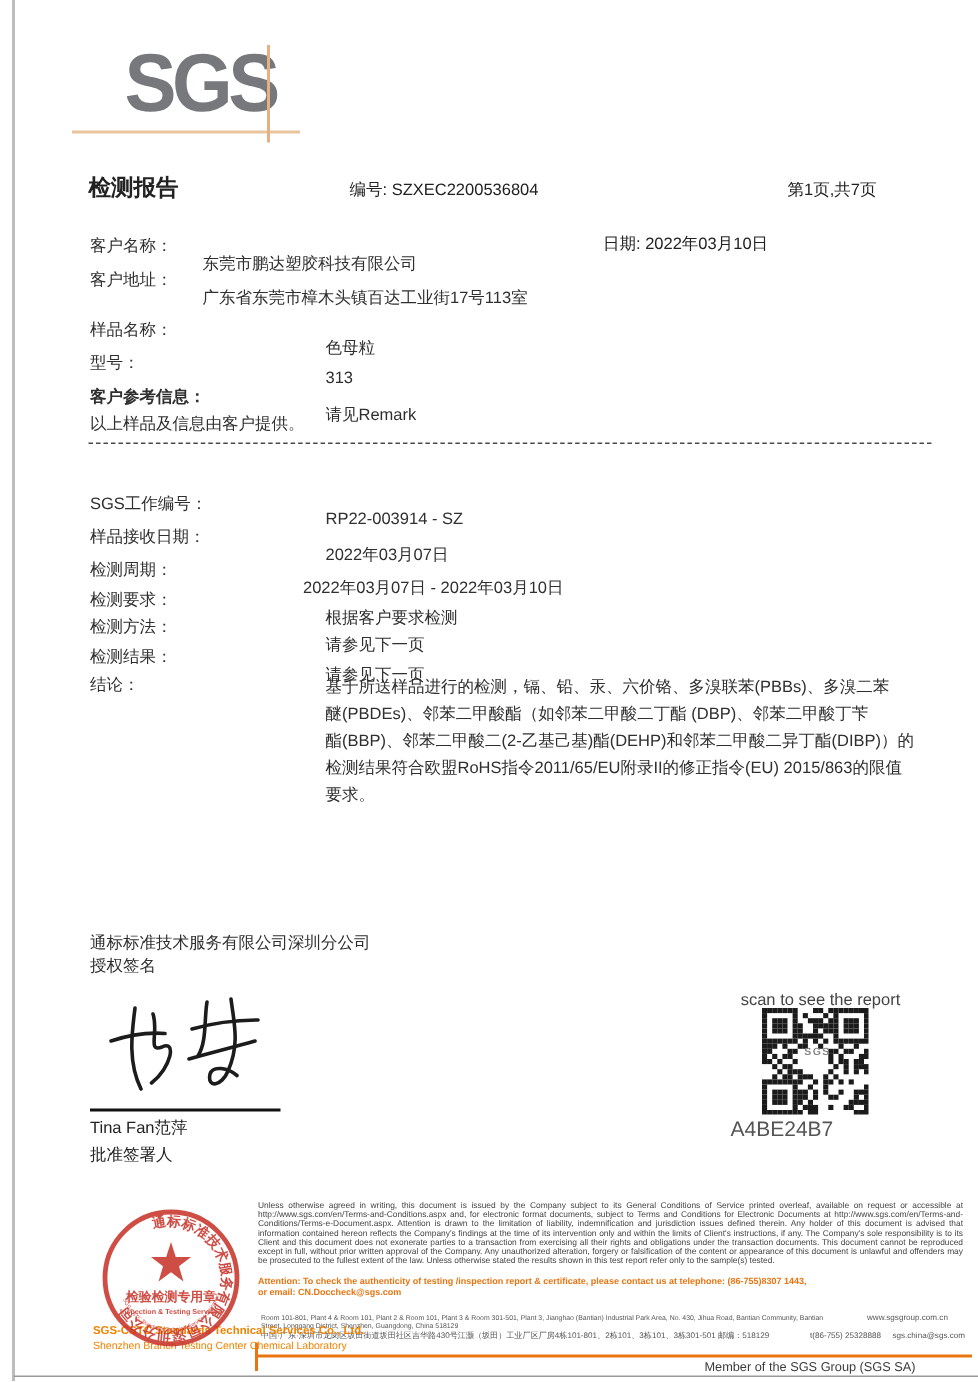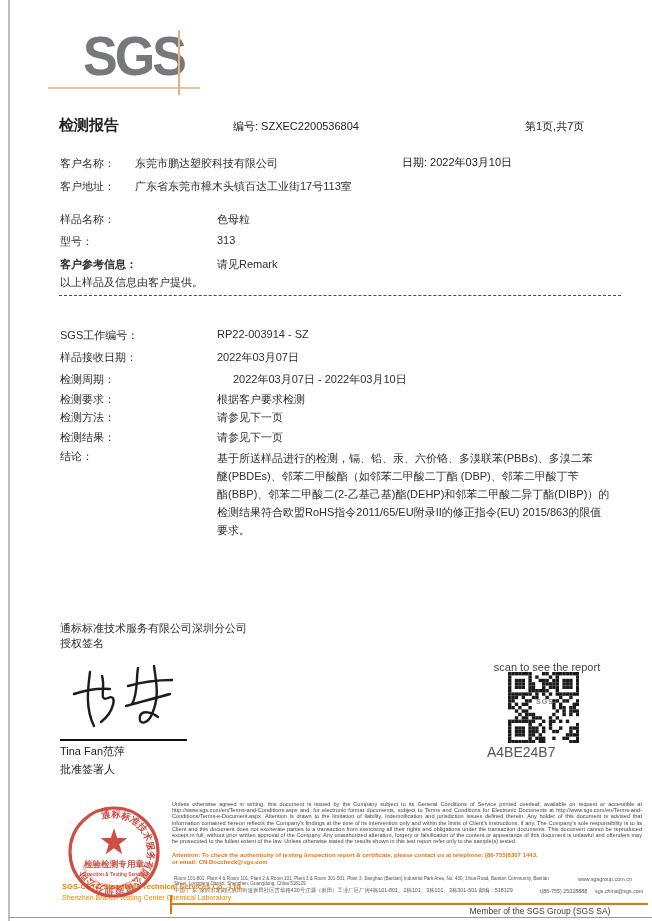--- a/index.html
+++ b/index.html
@@ -8,21 +8,21 @@
   .abs{position:absolute;}
   .edge-left{left:8px;top:0;width:2px;height:921px;background:#bdbdbd;}
   .edge-bottom{left:9px;top:917px;width:643px;height:1px;background:#9a9a9a;}
   .logo{left:83px;top:26px;font-size:52px;font-weight:700;color:#77787b;
         letter-spacing:-3px;line-height:60px;transform:scaleY(1.05);}
   .logo-hline{left:48px;top:87px;width:152px;height:2px;background:#eac49c;}
   .logo-vline{left:178px;top:30px;width:2px;height:65px;background:#e3b183;}
   .doc-title{left:59px;top:116px;font-size:15px;font-weight:700;color:#222;}
   .hmeta{top:119px;font-size:11px;color:#222;}
   .lbl{left:60px;font-size:11px;color:#2f2f2f;}
-  .val{font-size:11px;color:#2f2f2f;}
+  .val{font-size:11px;color:#2f2f2f;margin-top:12px;}
   .dashline{left:59px;top:295px;width:562px;border-top:1.4px dashed #4a4a4a;}
   .concl{left:217px;top:449px;width:412px;font-size:11px;line-height:18px;
          white-space:pre-line;color:#2f2f2f;}
   .sig-company{left:60px;top:621px;font-size:11px;color:#2f2f2f;}
   .sig-auth{left:60px;top:636px;font-size:11px;color:#2f2f2f;}
   .sig-img{left:68px;top:660px;}
   .sig-line{left:60px;top:739px;width:127px;height:2px;background:#111;}
   .sig-name{left:60px;top:744px;font-size:11px;color:#222;}
   .sig-role{left:60px;top:762px;font-size:11px;color:#222;}
   .qr-caption{left:487px;top:661px;width:120px;text-align:center;font-size:11px;color:#444;}
@@ -74,21 +74,21 @@
   <div class="abs val" style="left:217px;top:257px;">请见Remark</div>
   <div class="abs lbl" style="top:275px;">以上样品及信息由客户提供。</div>
 
   <div class="abs dashline"></div>
 
   <div class="abs lbl" style="top:328px;">SGS工作编号：</div>
   <div class="abs val" style="left:217px;top:328px;">RP22-003914 - SZ</div>
   <div class="abs lbl" style="top:350px;font-family:Liberation Serif, serif;">样品接收日期：</div>
   <div class="abs val" style="left:217px;top:350px;">2022年03月07日</div>
   <div class="abs lbl" style="top:372px;">检测周期：</div>
-  <div class="abs val" style="left:233px;top:372px;">2022年03月07日 - 2022年03月10日</div>
+  <div class="abs val" style="left:202px;top:372px;">2022年03月07日 - 2022年03月10日</div>
   <div class="abs lbl" style="top:392px;">检测要求：</div>
   <div class="abs val" style="left:217px;top:392px;">根据客户要求检测</div>
   <div class="abs lbl" style="top:410px;">检测方法：</div>
   <div class="abs val" style="left:217px;top:410px;">请参见下一页</div>
   <div class="abs lbl" style="top:430px;">检测结果：</div>
   <div class="abs val" style="left:217px;top:430px;">请参见下一页</div>
 
   <div class="abs lbl" style="top:449px;">结论：</div>
   <div class="abs concl">基于所送样品进行的检测，镉、铅、汞、六价铬、多溴联苯(PBBs)、多溴二苯
 醚(PBDEs)、邻苯二甲酸酯（如邻苯二甲酸二丁酯 (DBP)、邻苯二甲酸丁苄

